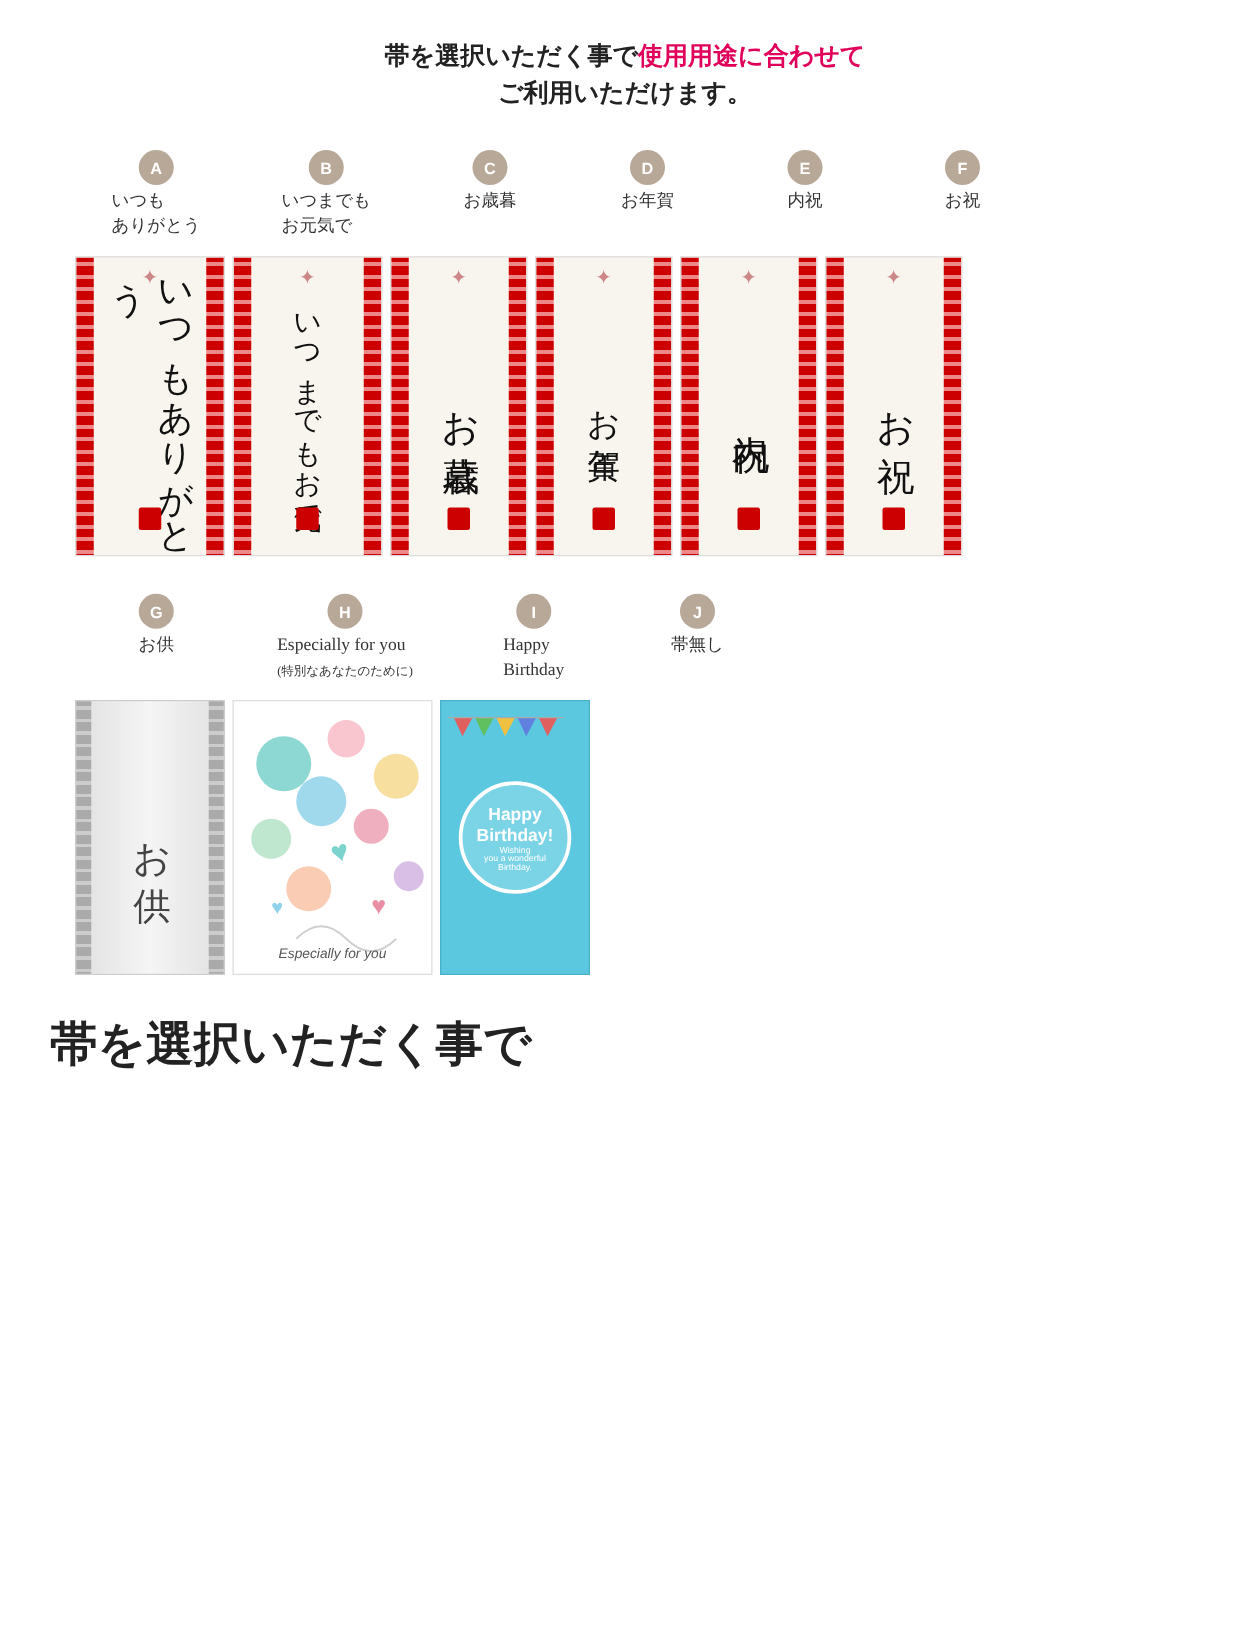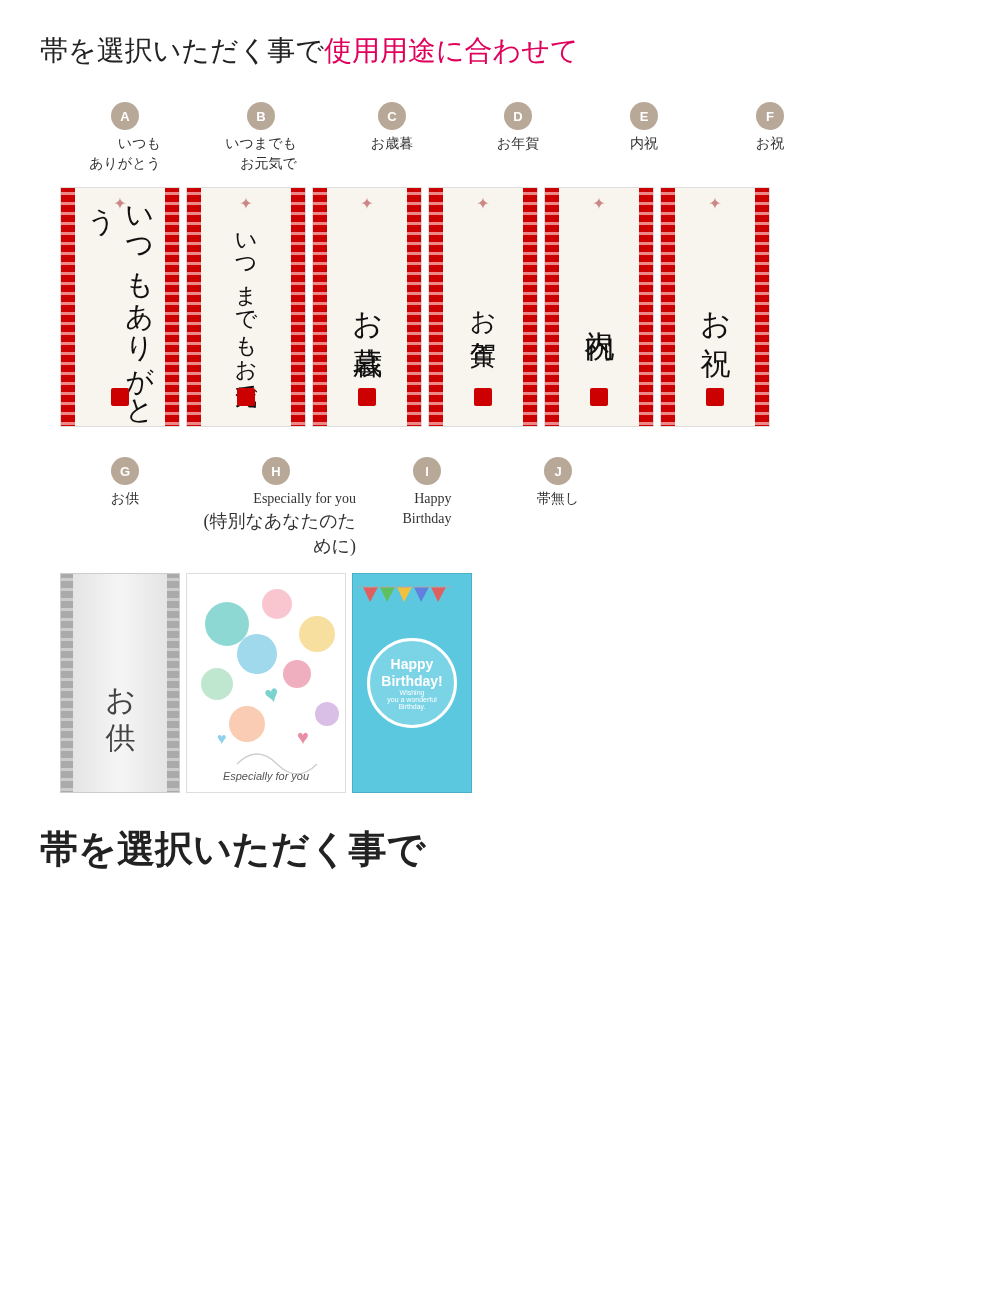--- a/index.html
+++ b/index.html
@@ -12,22 +12,23 @@
     }
 
     .page-wrapper {
       width: 1000px;
       padding: 30px 40px 40px 40px;
       position: relative;
     }
 
     
     .header-title {
-      font-size: 28px;
-      font-weight: normal;
+      text-align: center;
+      font-size: 20px;
+      font-weight: bold;
       line-height: 1.5;
       margin-bottom: 30px;
       color: #222;
     }
     .header-title .highlight {
       color: #e0005a;
     }
 
     
     .badge {
@@ -40,21 +41,21 @@
       font-weight: bold;
       display: flex;
       align-items: center;
       justify-content: center;
       margin-bottom: 4px;
       font-family: Arial, sans-serif;
     }
 
     .item-label {
       font-size: 14px;
-      text-align: right;
+      text-align: left;
       color: #333;
       margin-bottom: 8px;
       line-height: 1.4;
     }
 
     .band-img {
       width: 120px;
       height: 240px;
       border: 1px solid #ddd;
       background: #f8f5ee;
@@ -252,20 +253,21 @@
       margin-top: 20px;
     }
   </style>
 </head>
 <body>
 
 <div class="page-wrapper">
 
   <div class="header-title">
     <span>帯を選択いただく事で</span><span class="highlight">使用用途に合わせて</span><br>
+    <span>ご利用いただけます。</span>
   </div>
 
   <div class="label-band-group" style="margin-bottom:6px; gap:6px;">
     <div class="item-wrapper">
       <div class="badge">A</div>
       <div class="item-label">いつも<br>ありがとう</div>
     </div>
     <div class="item-wrapper">
       <div class="badge">B</div>
       <div class="item-label">いつまでも<br>お元気で</div>
@@ -327,21 +329,21 @@
     </div>
   </div>
 
   <div class="label-band-group" style="margin-bottom:6px; gap:6px;">
     <div class="item-wrapper">
       <div class="badge">G</div>
       <div class="item-label">お供</div>
     </div>
     <div class="item-wrapper" style="width:160px;">
       <div class="badge">H</div>
-      <div class="item-label">Especially for you<br><span style="font-size:18px;">(特別なあなたのために)</span></div>
+      <div class="item-label">Especially for you<br><span style="font-size:10px;">(特別なあなたのために)</span></div>
     </div>
     <div class="item-wrapper">
       <div class="badge">I</div>
       <div class="item-label">Happy<br>Birthday</div>
     </div>
     <div class="item-wrapper narrow">
       <div class="badge">J</div>
       <div class="item-label">帯無し</div>
     </div>
   </div>

